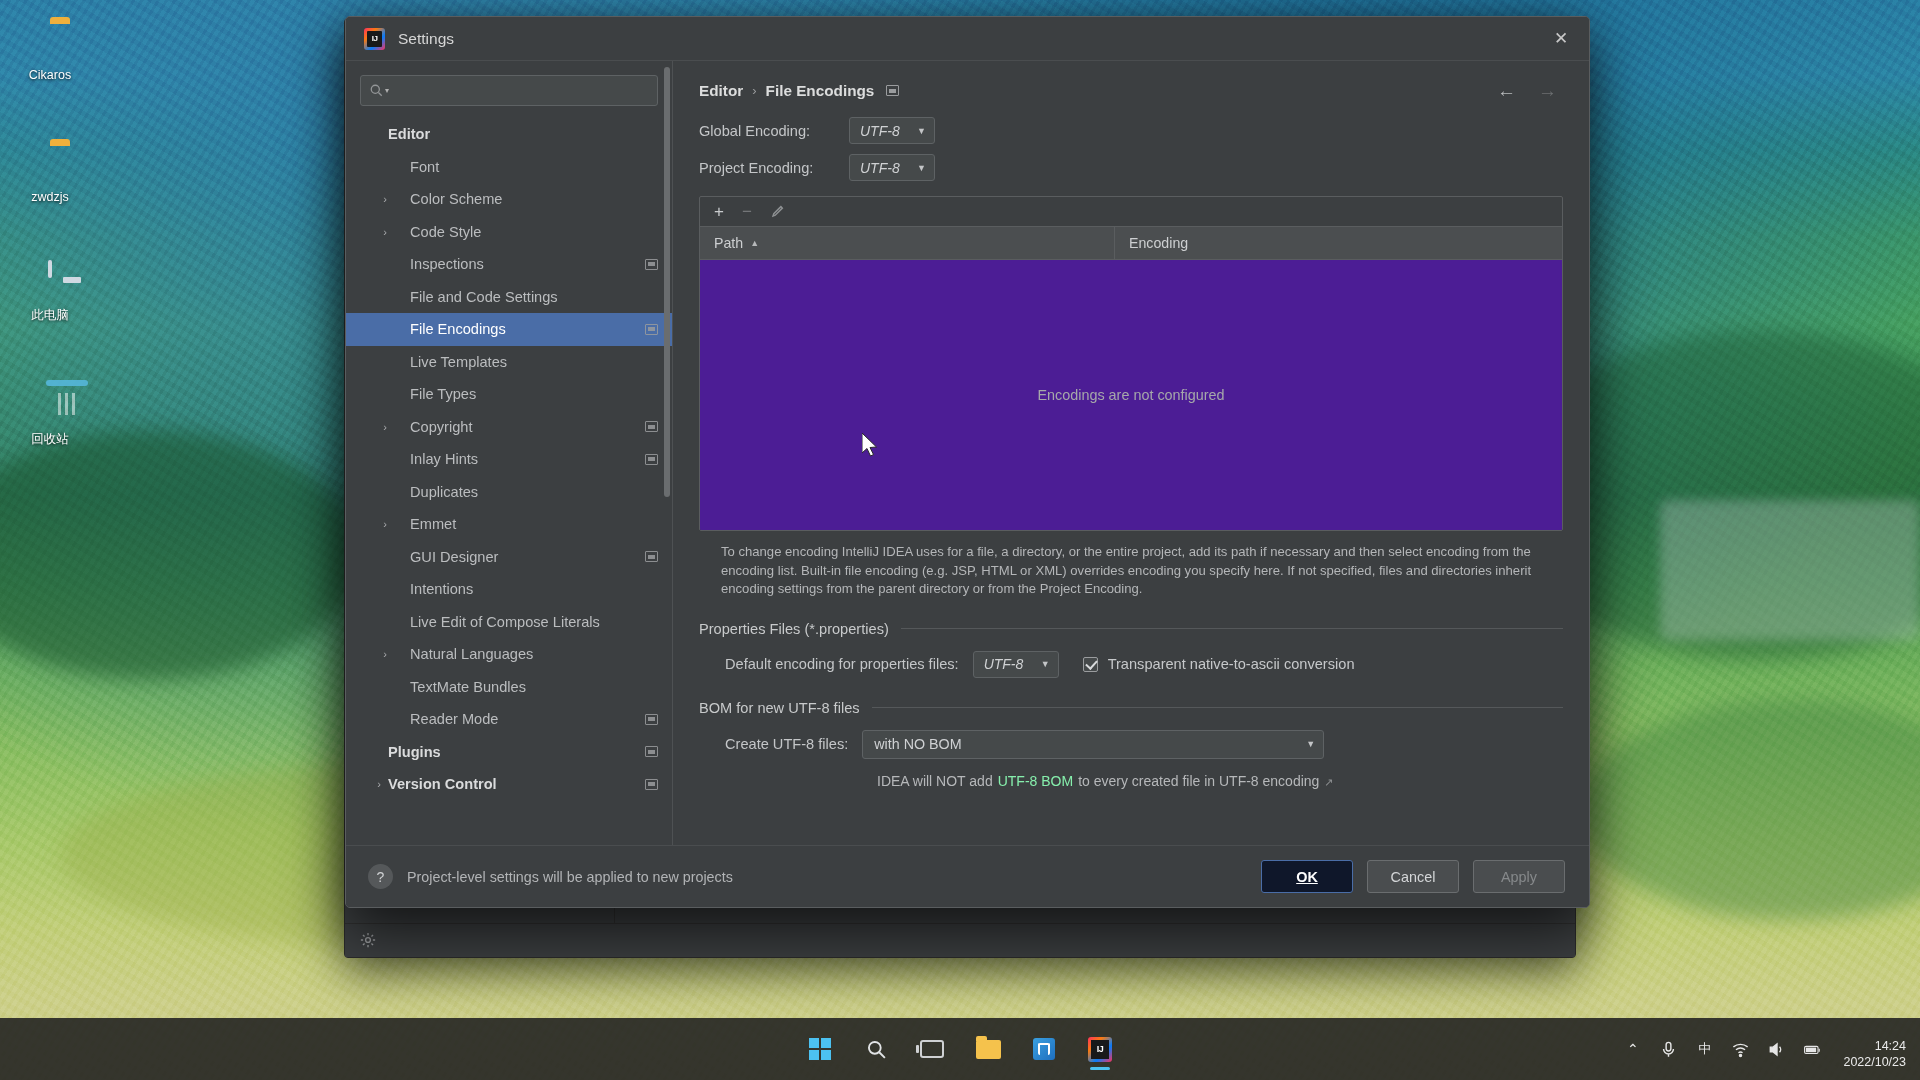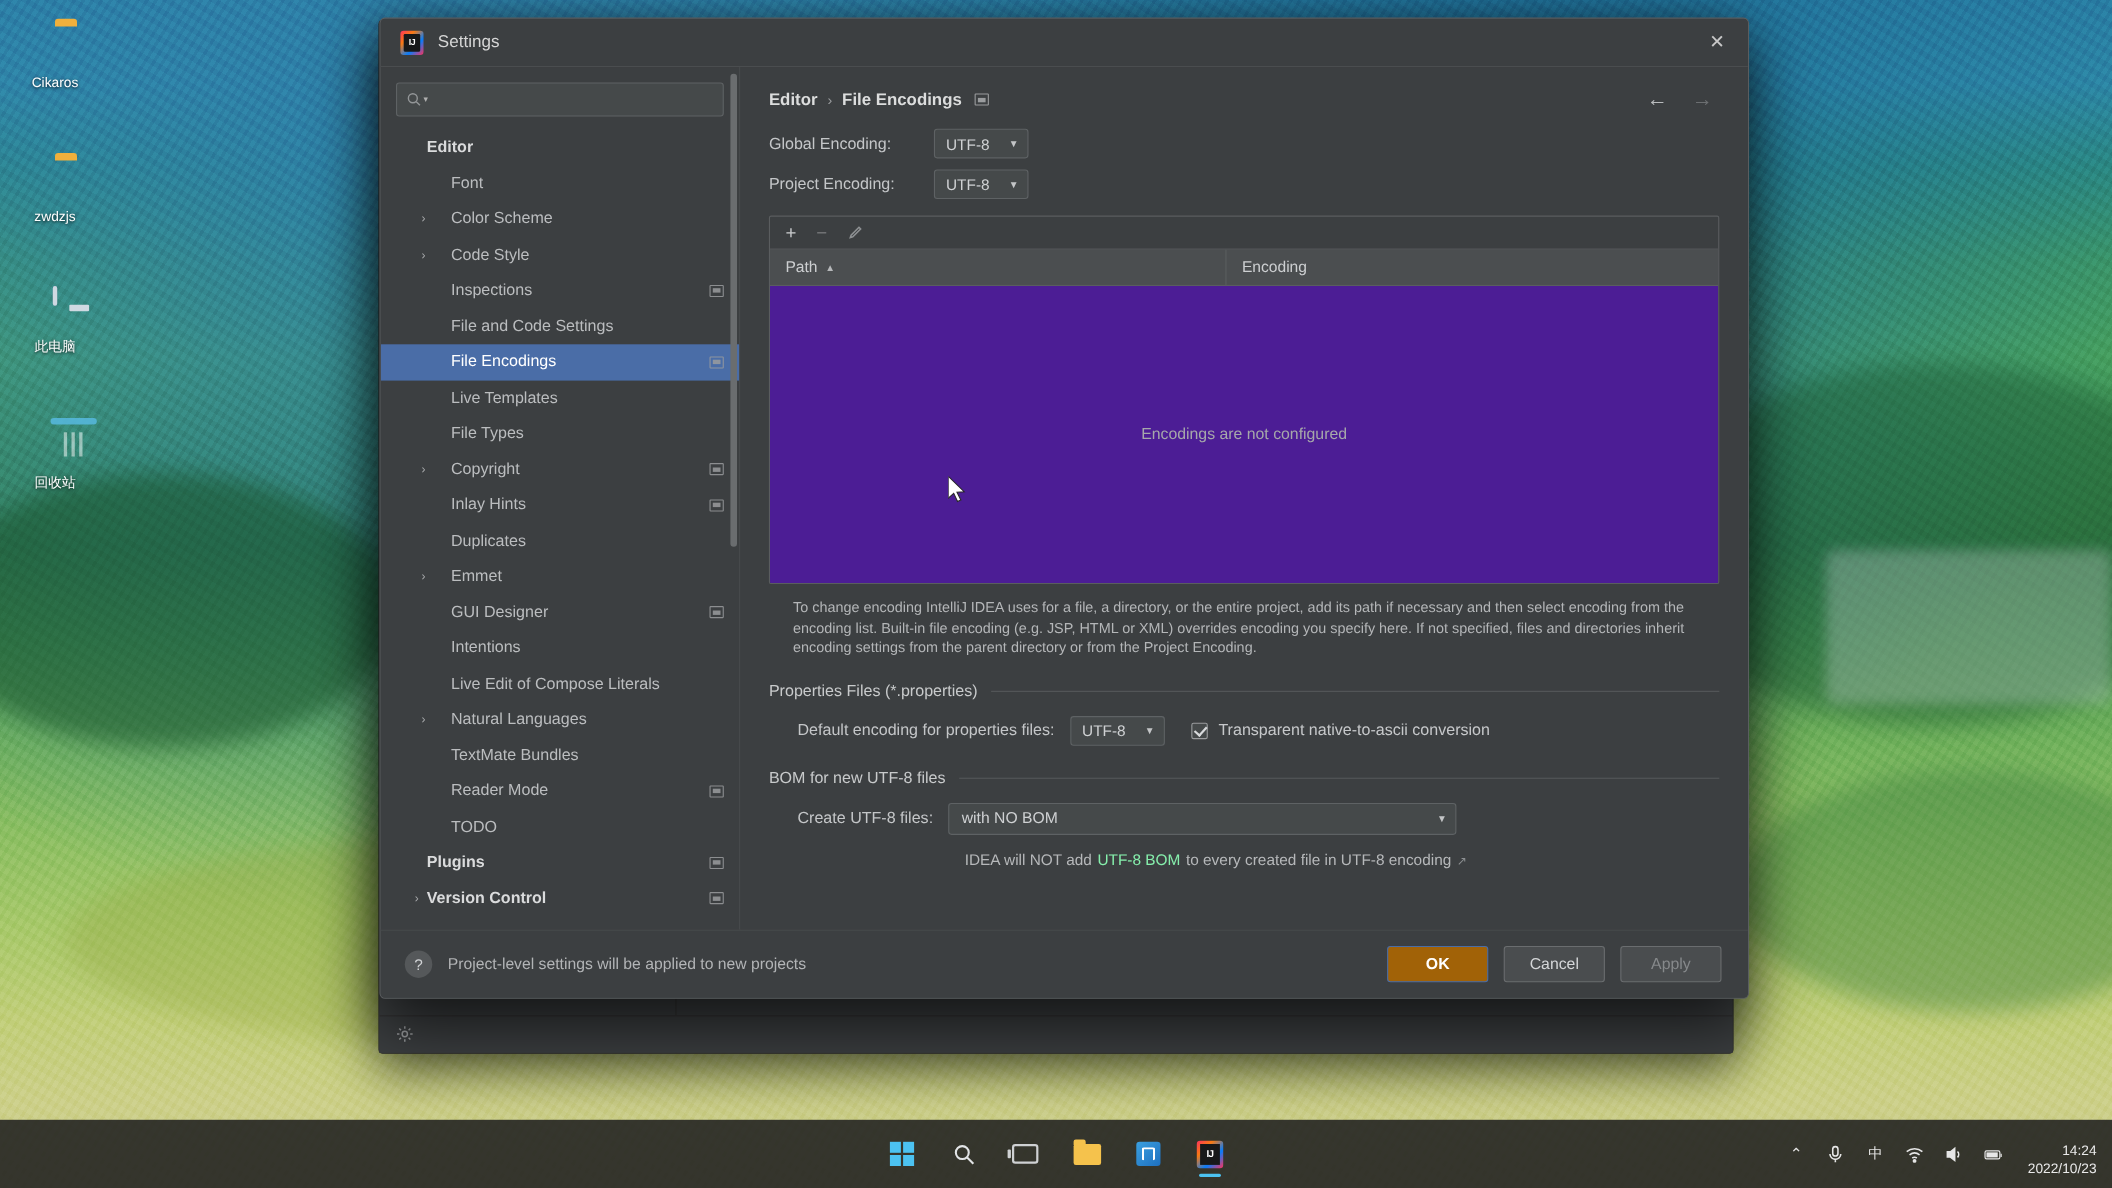--- a/index.html
+++ b/index.html
@@ -175,21 +175,21 @@
 
   .content-scroll { flex: 1; padding: 8px 26px 0 26px; overflow: hidden; }
 
   .form-row { display: flex; align-items: center; height: 37px; gap: 0; }
   .form-label { color: #c4c6c8; font-size: 14.6px; }
   .combo {
     height: 27px; background: #45494a; border: 1px solid #5e6264; border-radius: 3px;
     display: inline-flex; align-items: center; padding: 0 8px 0 10px; gap: 9px;
     color: #cfd1d3; font-size: 14px; cursor: default; min-width: 86px;
   }
-  .combo .cval { flex: 1; }
+  .combo .cval { flex: 1; font-style: italic; }
   .combo .tri { font-size: 9px; color: #c3c5c7; }
 
   
   .table-block {
     margin-top: 10px; border: 1px solid #5a5d5f; border-radius: 2px;
     background: #3c3f41; overflow: hidden;
   }
   .table-toolbar {
     height: 30px; display: flex; align-items: center; gap: 18px;
     padding: 0 14px; border-bottom: 1px solid #5a5d5f;
@@ -260,21 +260,21 @@
     color: #d0d2d4; font-size: 14px; display: flex; align-items: center; justify-content: center;
     cursor: default; flex: none;
   }
   .footer-note { color: #b2b4b6; font-size: 14.3px; }
   .btn {
     height: 33px; min-width: 92px; border-radius: 3px; border: 1px solid #6a6d6f;
     background: #4a4d4f; color: #d4d6d8; font-size: 14.4px; cursor: default;
     display: flex; align-items: center; justify-content: center;
     font-family: "Liberation Sans", sans-serif;
   }
-  .btn.primary { background: #a16207; border-color: #4a6da7; color: #ffffff; font-weight: bold; }
+  .btn.primary { background: #0f172a; border-color: #4a6da7; color: #ffffff; font-weight: bold; text-decoration: underline; }
   .btn.disabled { color: #86898b; }
   .btn-group { margin-left: auto; display: flex; gap: 14px; }
 
   
   .cursor-arrow { position: absolute; left: 862px; top: 433px; width: 17px; height: 25px; pointer-events:none; }
 
   
   #taskbar {
     position: absolute; left: 0; bottom: 0; width: 1920px; height: 62px;
     background: rgba(32,32,32,0.88); display: flex; align-items: center;
@@ -439,24 +439,20 @@
               <span class="label">Natural Languages</span>
             </div>
             <div class="tree-item lvl1 no-arrow">
               <span class="arrow">›</span>
               <span class="label">TextMate Bundles</span>
             </div>
             <div class="tree-item lvl1 no-arrow">
               <span class="arrow">›</span>
               <span class="label">Reader Mode</span>
               <span class="badge-ico"></span>
-            </div>
-            <div class="tree-item lvl1 no-arrow">
-              <span class="arrow">›</span>
-              <span class="label">TODO</span>
             </div>
             <div class="tree-item lvl0 group no-arrow">
               <span class="arrow">›</span>
               <span class="label">Plugins</span>
               <span class="badge-ico"></span>
             </div>
             <div class="tree-item lvl0 group">
               <span class="arrow">›</span>
               <span class="label">Version Control</span>
               <span class="badge-ico"></span>

